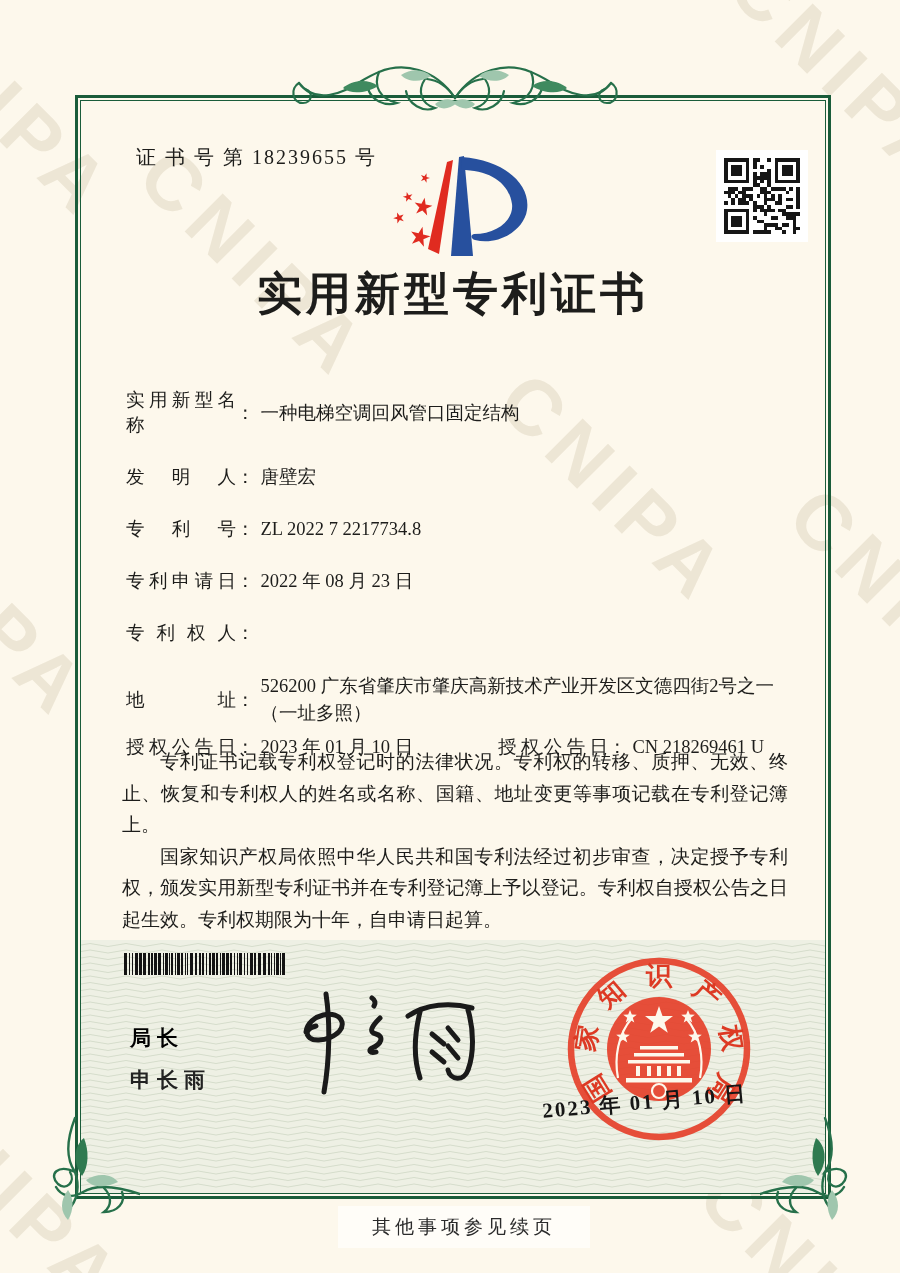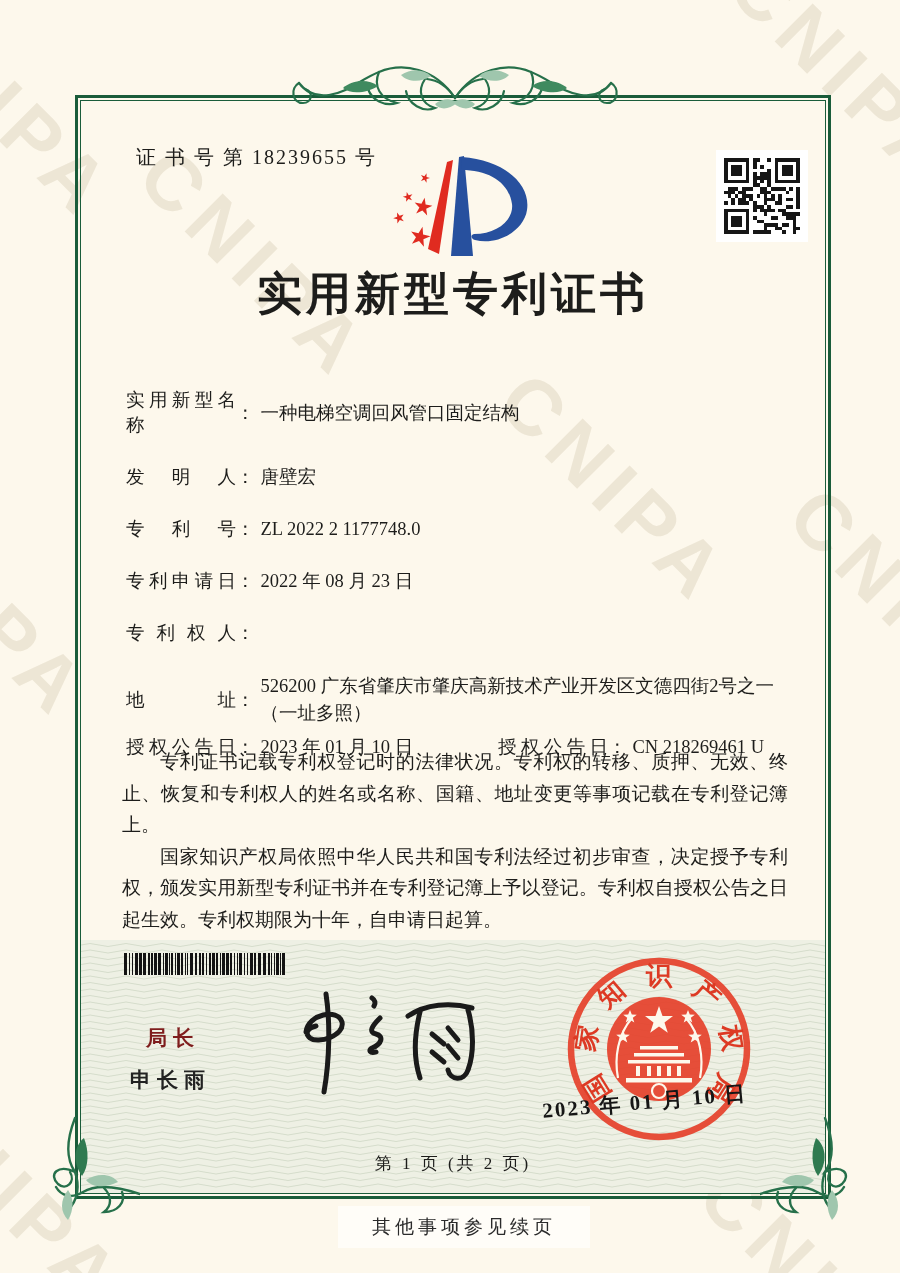--- a/index.html
+++ b/index.html
@@ -32,21 +32,21 @@
   .flabel{display:inline-block;width:110px;text-align:justify;text-align-last:justify;flex:0 0 110px;}
   .fcolon{flex:0 0 18px;}
   .fvalue{margin-left:6px;}
   .addr-value{width:515px;line-height:27px;}
   .grant-row{position:relative;}
   .grant-right{position:absolute;left:372px;top:0;display:flex;}
   .bodytext{left:122px;top:746px;width:666px;font-size:19px;line-height:31.5px;text-align:justify;}
   .bodytext p{margin:0;text-indent:2em;}
   .barcode{left:124px;top:953px;height:22px;font-size:0;}
   .barcode i{display:inline-block;height:22px;background:#131313;vertical-align:top;}
-  .director-title{left:146px;top:1024px;font:700 21px "Liberation Sans","DejaVu Sans",sans-serif;letter-spacing:6px;color:#7f1d1d;}
+  .director-title{left:130px;top:1024px;font:700 21px "Liberation Sans","DejaVu Sans",sans-serif;letter-spacing:6px;color:#000000;}
   .director-name{left:130px;top:1066px;font:700 21px "Liberation Sans","DejaVu Sans",sans-serif;letter-spacing:6px;color:#222;}
   .signature{left:280px;top:986px;}
   .seal{left:560px;top:950px;width:198px;height:198px;z-index:3;}
   .seal-ring-text{position:absolute;inset:0;}
   .seal-ring-text span{position:absolute;font-size:26px;font-weight:700;color:#dd3a24;
       font-family:"Liberation Serif","DejaVu Serif",serif;}
   .seal-date{left:542px;top:1086px;width:250px;font-size:21px;font-weight:700;letter-spacing:2px;
       transform:rotate(-5deg);z-index:4;color:#161616;}
   .pageinfo{left:75px;top:1152px;width:756px;text-align:center;font-size:17px;letter-spacing:3px;}
   .contnote{left:338px;top:1206px;width:252px;height:42px;background:#fffdf8;text-align:center;
@@ -620,21 +620,21 @@
       <span class="fvalue">一种电梯空调回风管口固定结构</span>
     </div>
     <div class="frow">
       <span class="flabel">发明人</span>
         <span class="fcolon">：</span>
       <span class="fvalue">唐壁宏</span>
     </div>
     <div class="frow">
       <span class="flabel">专利号</span>
         <span class="fcolon">：</span>
-      <span class="fvalue">ZL 2022 2 1177748.0</span>
+      <span class="fvalue">ZL 2022 7 2217734.8</span>
     </div>
     <div class="frow">
       <span class="flabel">专利申请日</span>
         <span class="fcolon">：</span>
       <span class="fvalue">2022 年 08 月 23 日</span>
     </div>
     <div class="frow">
       <span class="flabel">专利权人</span>
         <span class="fcolon">：</span>
     </div>
@@ -712,16 +712,15 @@
         <span style="left: 26.8399px; top: 87.958px; transform: translate(-50%, -50%) rotate(-81.3deg);">家</span>
         <span style="left: 51.4935px; top: 43.5732px; transform: translate(-50%, -50%) rotate(-40.6deg);">知</span>
         <span style="left: 99.1274px; top: 26.0001px; transform: translate(-50%, -50%) rotate(0.1deg);">识</span>
         <span style="left: 146.7px; top: 43.7394px; transform: translate(-50%, -50%) rotate(40.8deg);">产</span>
         <span style="left: 171.198px; top: 88.2099px; transform: translate(-50%, -50%) rotate(81.5deg);">权</span>
         <span style="left: 160.772px; top: 137.9px; transform: translate(-50%, -50%) rotate(122.2deg);">局</span>
       </div>
   </div>
   <div class="abs seal-date">2023 年 01 月 10 日</div>
 
-  <div class="abs pageinfo">第 1 页 (共 2 页)</div>
   <div class="abs contnote">其他事项参见续页</div>
 
 </div>
 
 </body></html>

